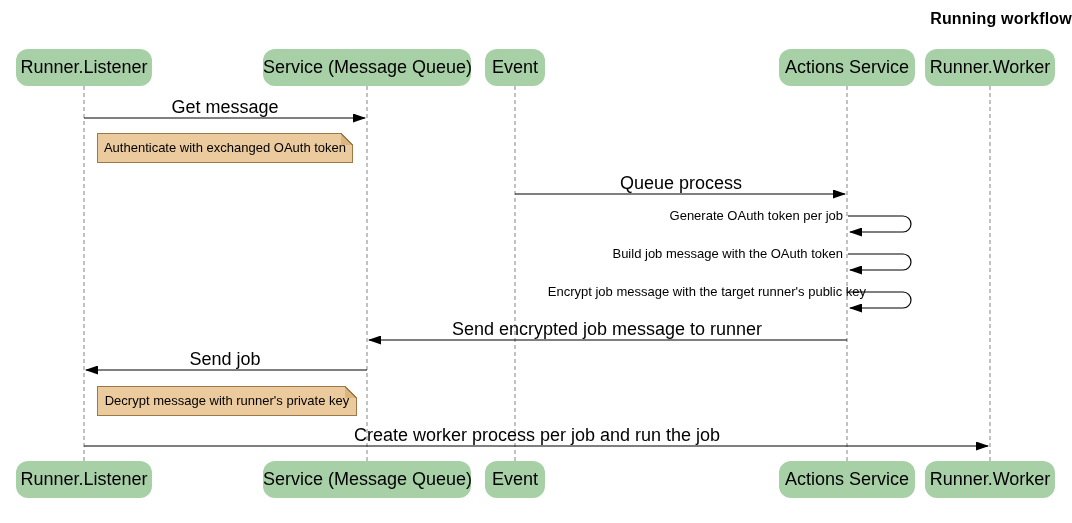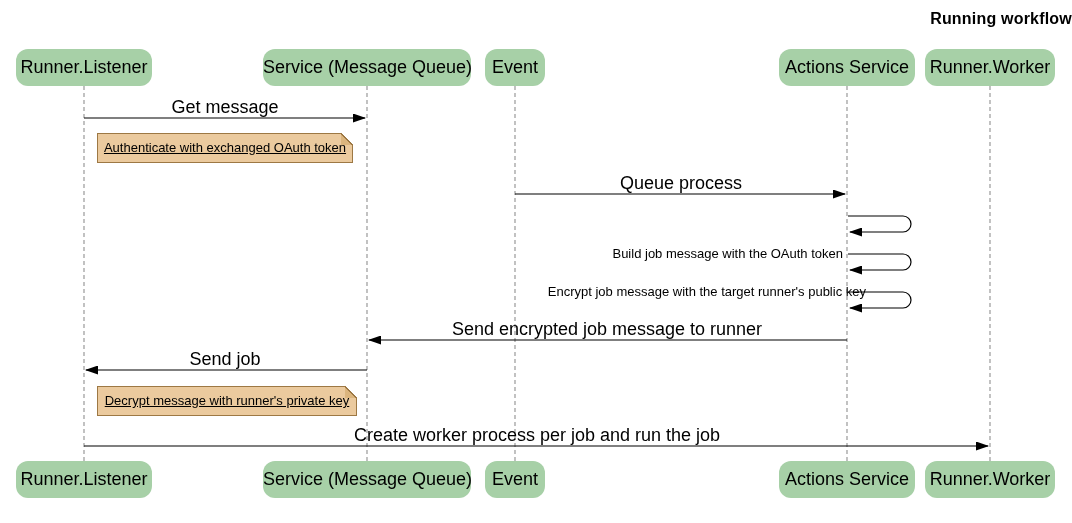--- a/index.html
+++ b/index.html
@@ -72,21 +72,20 @@
   }
   .note {
     position: absolute;
     height: 28px;
     line-height: 28px;
     background: var(--note-fill, #ebca9e);
     border: 1px solid var(--note-border, #9d7844);
     text-align: center;
     font-size: 13px;
     white-space: nowrap;
-    text-decoration: underline;
   }
   .note .fold {
     position: absolute;
     top: -1px;
     right: -1px;
     width: 12px;
     height: 12px;
     background: linear-gradient(225deg,
       #ffffff 0%, #ffffff 49%,
       var(--note-border, #9d7844) 49%, var(--note-border, #9d7844) 58%,
@@ -132,20 +131,21 @@
   <div class="participant" style="left:925px; top:49px; width:130px;">Runner.Worker</div>
 
   <div class="participant" style="left:16px;  top:461px; width:136px;">Runner.Listener</div>
   <div class="participant" style="left:263px; top:461px; width:208px;">Service (Message Queue)</div>
   <div class="participant" style="left:485px; top:461px; width:60px;">Event</div>
   <div class="participant" style="left:779px; top:461px; width:136px;">Actions Service</div>
   <div class="participant" style="left:925px; top:461px; width:130px;">Runner.Worker</div>
 
   <div class="msg-label" style="left:225px; top:99px;">Get message</div>
   <div class="msg-label" style="left:681px; top:175px;">Queue process</div>
+  <div class="loop-label" style="left:843px; top:208px;">Generate OAuth token per job</div>
   <div class="loop-label" style="left:843px; top:246px;">Build job message with the OAuth token</div>
   <div class="loop-label" style="left:843px; top:284px;margin-left:23px;">Encrypt job message with the target runner's public key</div>
   <div class="msg-label" style="left:607px; top:321px;">Send encrypted job message to runner</div>
   <div class="msg-label" style="left:225px; top:351px;">Send job</div>
   <div class="msg-label" style="left:537px; top:427px;">Create worker process per job and run the job</div>
 
   <div class="note" style="left:97px; top:133px; width:254px;">
     <span>Authenticate with exchanged OAuth token</span>
     <span class="fold"></span>
   </div>

